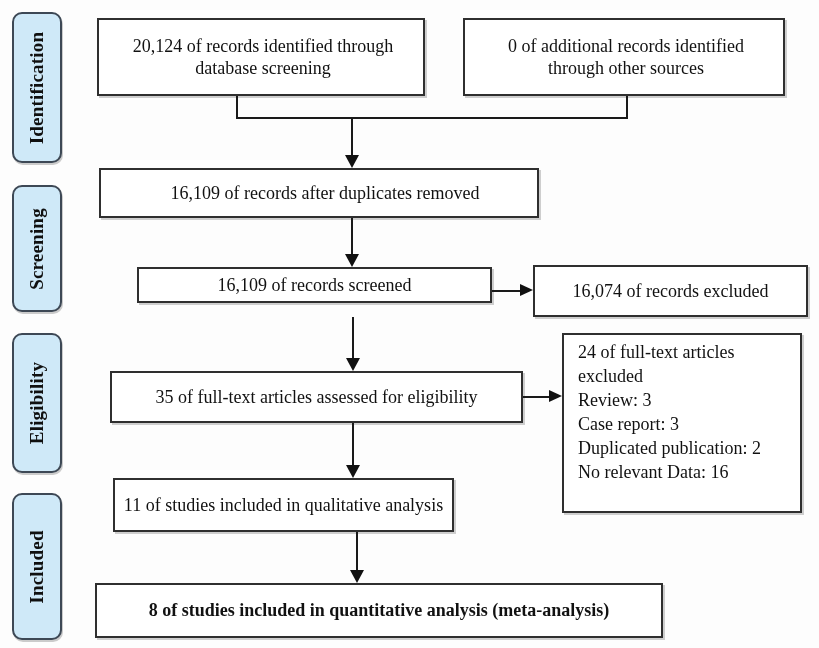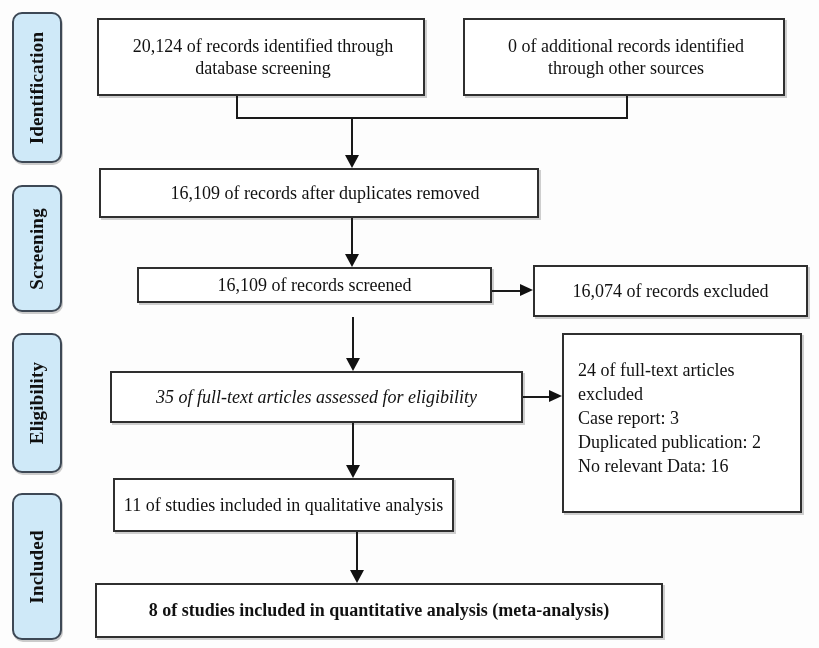--- a/index.html
+++ b/index.html
@@ -55,21 +55,21 @@
     text-align: center;
     padding: 2px 8px;
   }
   .fbox.leftalign {
     display: flex;
     align-items: center;
     text-align: center;
     padding: 4px 12px 4px 16px;
   }
   .fbox.block {
-    padding: 24px 8px 0 14px;
+    padding: 6px 8px 0 14px;
     line-height: 1.33;
   }
   
   .vline, .hline {
     position: absolute;
     background: #1a1a1a;
   }
   .vline { width: 2px; }
   .hline { height: 2px; }
   
@@ -132,27 +132,28 @@
   </div>
   <div class="hline" style="left:492px;top:290px;width:30px;"></div>
   <div class="ah-right" style="left:520px;top:284px;"></div>
   <div class="fbox center" style="left:533px;top:265px;width:275px;height:52px;">
     <span>16,074 of records excluded</span>
   </div>
 
   <div class="vline" style="left:352px;top:317px;height:44px;"></div>
   <div class="ah-down" style="left:346px;top:358px;"></div>
 
-  <div class="fbox center" style="left:110px;top:371px;width:413px;height:52px;font-style:italic;">
+  <div class="fbox center" style="left:110px;top:371px;width:413px;height:52px;">
     <span>35 of full-text articles assessed for eligibility</span>
   </div>
   <div class="hline" style="left:523px;top:396px;width:28px;"></div>
   <div class="ah-right" style="left:549px;top:390px;"></div>
   <div class="fbox block" style="left:562px;top:333px;width:240px;height:180px;">
     <div>24 of full-text articles excluded</div>
+    <div>Review: 3</div>
     <div>Case report: 3</div>
     <div>Duplicated publication: 2</div>
     <div>No relevant Data: 16</div>
   </div>
 
   <div class="vline" style="left:352px;top:423px;height:43px;"></div>
   <div class="ah-down" style="left:346px;top:465px;"></div>
 
   <div class="fbox center" style="left:113px;top:478px;width:341px;height:54px;">
     <span>11 of studies included in qualitative analysis</span>

